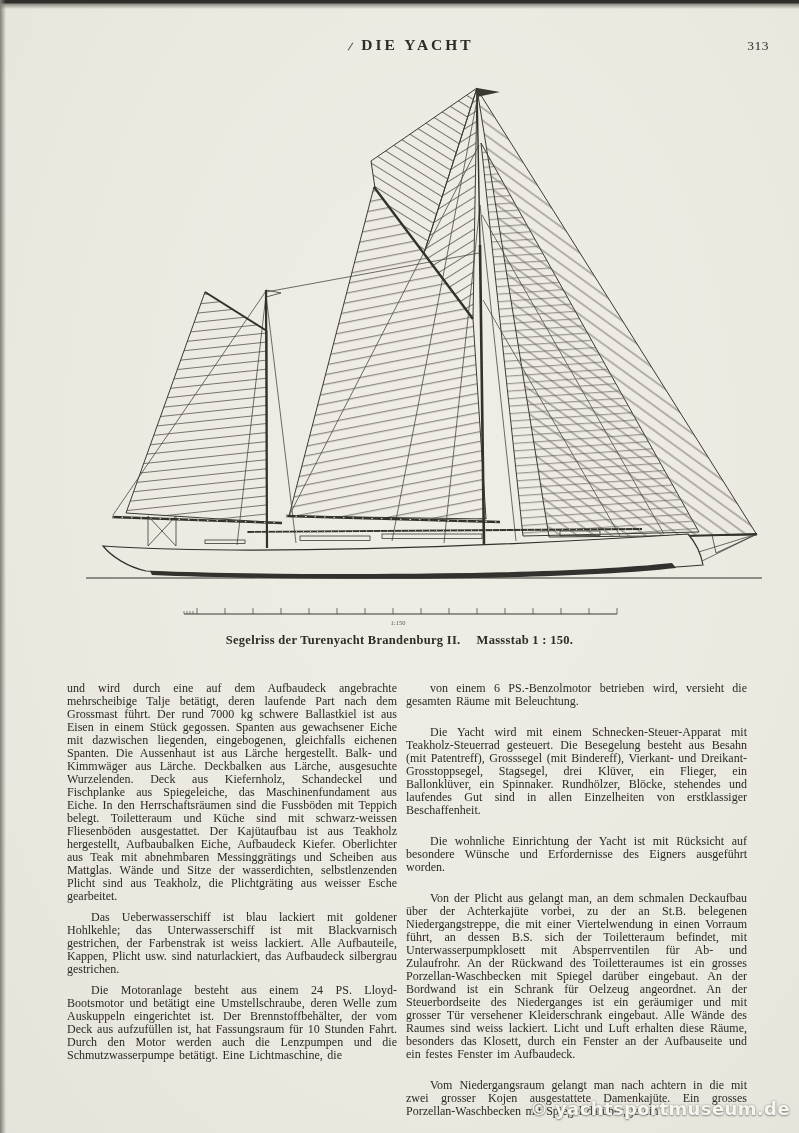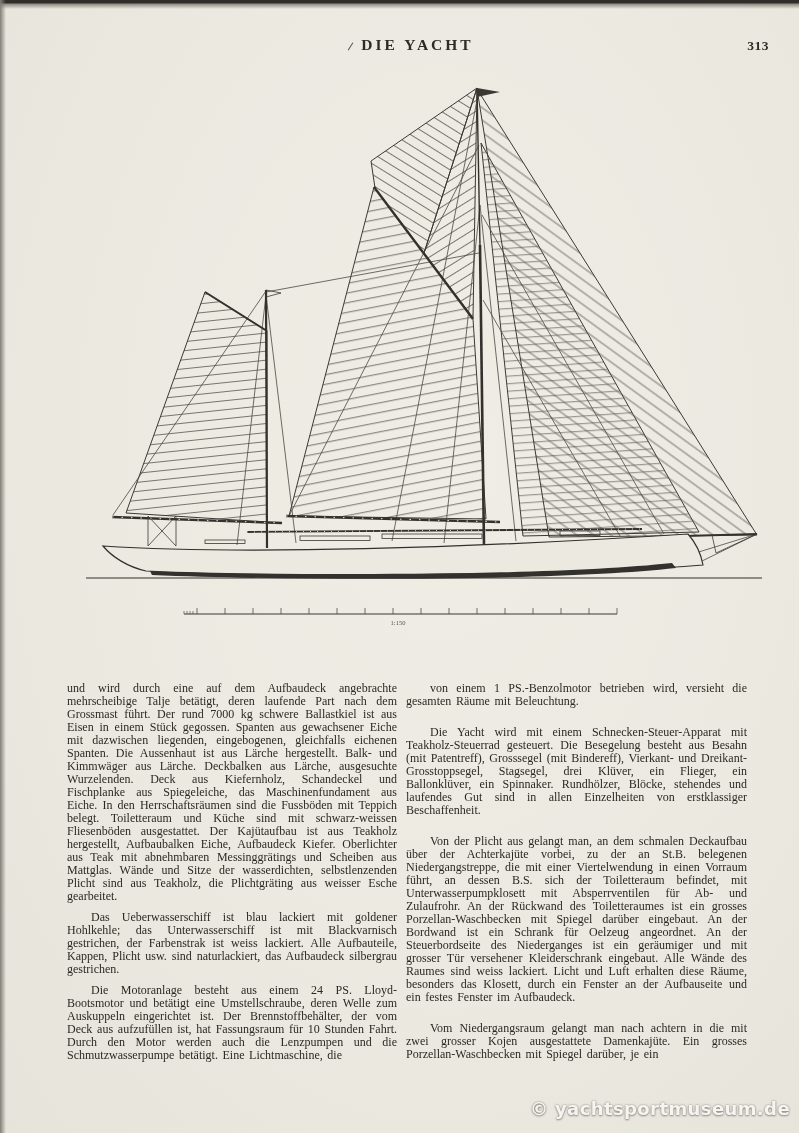--- a/index.html
+++ b/index.html
@@ -13,21 +13,21 @@
     background:linear-gradient(#2f2e2b 0 3px,#8f8c85 4px,rgba(143,140,133,0) 100%);}
   .edge-left{position:absolute;left:0;top:0;width:6px;height:1133px;
     background:linear-gradient(90deg,#827f78,rgba(130,127,120,0));}
 
   
   .masthead{position:absolute;left:0;top:36px;width:799px;height:24px;}
   .journal-title{position:absolute;left:0;top:0;width:100%;text-align:center;
     font-size:15.5px;font-weight:bold;letter-spacing:3px;padding-left:36px;box-sizing:border-box;}
   .artifact{position:absolute;left:346px;top:10px;width:9px;border-top:1.6px solid #56534d;
     transform:rotate(-58deg);}
-  .page-number{position:absolute;right:30px;top:2px;font-size:13.5px;letter-spacing:.5px;font-weight:bold;}
+  .page-number{position:absolute;right:30px;top:2px;font-size:13.5px;letter-spacing:.5px;}
 
   
   .figure{position:absolute;left:0;top:85px;width:799px;height:545px;}
   .figure svg{display:block;}
   .caption{position:absolute;left:0;top:633px;width:799px;text-align:center;
     font-size:12.5px;font-weight:bold;letter-spacing:.3px;}
   .caption .cap-scale{margin-left:16px;}
 
   
   .col{position:absolute;top:682px;font-size:12px;line-height:13px;
@@ -146,28 +146,32 @@
 
       <g stroke="#3b3934">
         <line x1="184" y1="529" x2="617" y2="529" stroke-width="1"></line>
         <path stroke-width="0.7" fill="none" d="M197,529V523 M225,529V523 M253,529V523 M281,529V523 M309,529V523 M337,529V523 M365,529V523 M393,529V523 M421,529V523 M449,529V523 M477,529V523 M505,529V523 M533,529V523 M561,529V523 M589,529V523 M617,529V523"></path>
         <path stroke-width="0.6" fill="none" d="M184,529V526 M187,529V526 M190,529V526 M193,529V526"></path>
         <text x="398" y="540" font-size="6.5" text-anchor="middle" fill="#55524c" stroke="none" font-family="Liberation Serif, serif">1:150</text>
       </g>
     </svg>
   </div>
 
+  <div class="caption">
+    <span class="cap-title">Segelriss der Turenyacht Brandenburg II.</span><span class="cap-scale">Massstab 1 : 150.</span>
+  </div>
 
   <div class="col col-left">
     <p>und wird durch eine auf dem Aufbaudeck angebrachte mehrscheibige Talje betätigt, deren laufende Part nach dem Grossmast führt. Der rund 7000 kg schwere Ballastkiel ist aus Eisen in einem Stück gegossen. Spanten aus gewachsener Eiche mit dazwischen liegenden, eingebogenen, gleichfalls eichenen Spanten. Die Aussenhaut ist aus Lärche hergestellt. Balk- und Kimmwäger aus Lärche. Deckbalken aus Lärche, ausgesuchte Wurzelenden. Deck aus Kiefernholz, Schandeckel und Fischplanke aus Spiegeleiche, das Maschinenfundament aus Eiche. In den Herrschaftsräumen sind die Fussböden mit Teppich belegt. Toiletteraum und Küche sind mit schwarz-weissen Fliesenböden ausgestattet. Der Kajütaufbau ist aus Teakholz hergestellt, Aufbaubalken Eiche, Aufbaudeck Kiefer. Oberlichter aus Teak mit abnehmbaren Messinggrätings und Scheiben aus Mattglas. Wände und Sitze der wasserdichten, selbstlenzenden Plicht sind aus Teakholz, die Plichtgräting aus weisser Esche gearbeitet.</p>
     <p class="p-indent">Das Ueberwasserschiff ist blau lackiert mit goldener Hohlkehle; das Unterwasserschiff ist mit Blackvarnisch gestrichen, der Farbenstrak ist weiss lackiert. Alle Aufbauteile, Kappen, Plicht usw. sind naturlackiert, das Aufbaudeck silbergrau gestrichen.</p>
     <p class="p-indent">Die Motoranlage besteht aus einem 24 PS. Lloyd-Bootsmotor und betätigt eine Umstellschraube, deren Welle zum Auskuppeln eingerichtet ist. Der Brennstoffbehälter, der vom Deck aus aufzufüllen ist, hat Fassungsraum für 10 Stunden Fahrt. Durch den Motor werden auch die Lenzpumpen und die Schmutzwasserpumpe betätigt. Eine Lichtmaschine, die</p>
   </div>
 
   <div class="col col-right">
-    <p class="p-indent">von einem 1 PS.-Benzolmotor betrieben wird, versieht die gesamten Räume mit Beleuchtung.</p>
+    <p class="p-indent">von einem 6 PS.-Benzolmotor betrieben wird, versieht die gesamten Räume mit Beleuchtung.</p>
     <p class="p-indent">Die Yacht wird mit einem Schnecken-Steuer-Apparat mit Teakholz-Steuerrad gesteuert. Die Besegelung besteht aus Besahn (mit Patentreff), Grosssegel (mit Bindereff), Vierkant- und Dreikant-Grosstoppsegel, Stagsegel, drei Klüver, ein Flieger, ein Ballonklüver, ein Spinnaker. Rundhölzer, Blöcke, stehendes und laufendes Gut sind in allen Einzelheiten von erstklassiger Beschaffenheit.</p>
+    <p class="p-indent">Die wohnliche Einrichtung der Yacht ist mit Rücksicht auf besondere Wünsche und Erfordernisse des Eigners ausgeführt worden.</p>
     <p class="p-indent">Von der Plicht aus gelangt man, an dem schmalen Deckaufbau über der Achterkajüte vorbei, zu der an St.B. belegenen Niedergangstreppe, die mit einer Viertelwendung in einen Vorraum führt, an dessen B.S. sich der Toiletteraum befindet, mit Unterwasserpumpklosett mit Absperrventilen für Ab- und Zulaufrohr. An der Rückwand des Toiletteraumes ist ein grosses Porzellan-Waschbecken mit Spiegel darüber eingebaut. An der Bordwand ist ein Schrank für Oelzeug angeordnet. An der Steuerbordseite des Niederganges ist ein geräumiger und mit grosser Tür versehener Kleiderschrank eingebaut. Alle Wände des Raumes sind weiss lackiert. Licht und Luft erhalten diese Räume, besonders das Klosett, durch ein Fenster an der Aufbauseite und ein festes Fenster im Aufbaudeck.</p>
     <p class="p-indent">Vom Niedergangsraum gelangt man nach achtern in die mit zwei grosser Kojen ausgestattete Damenkajüte. Ein grosses Porzellan-Waschbecken mit Spiegel darüber, je ein</p>
   </div>
 
   <div class="watermark">© yachtsportmuseum.de</div>
 </div>
 
 </body></html>

